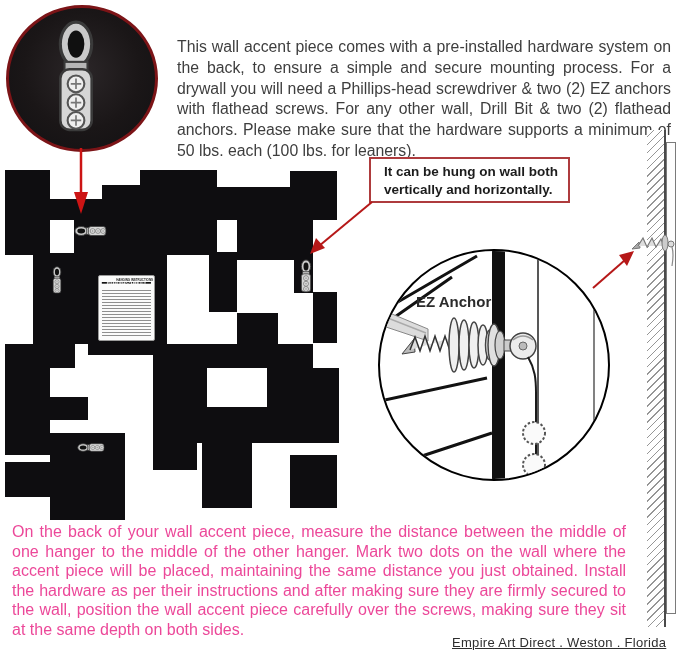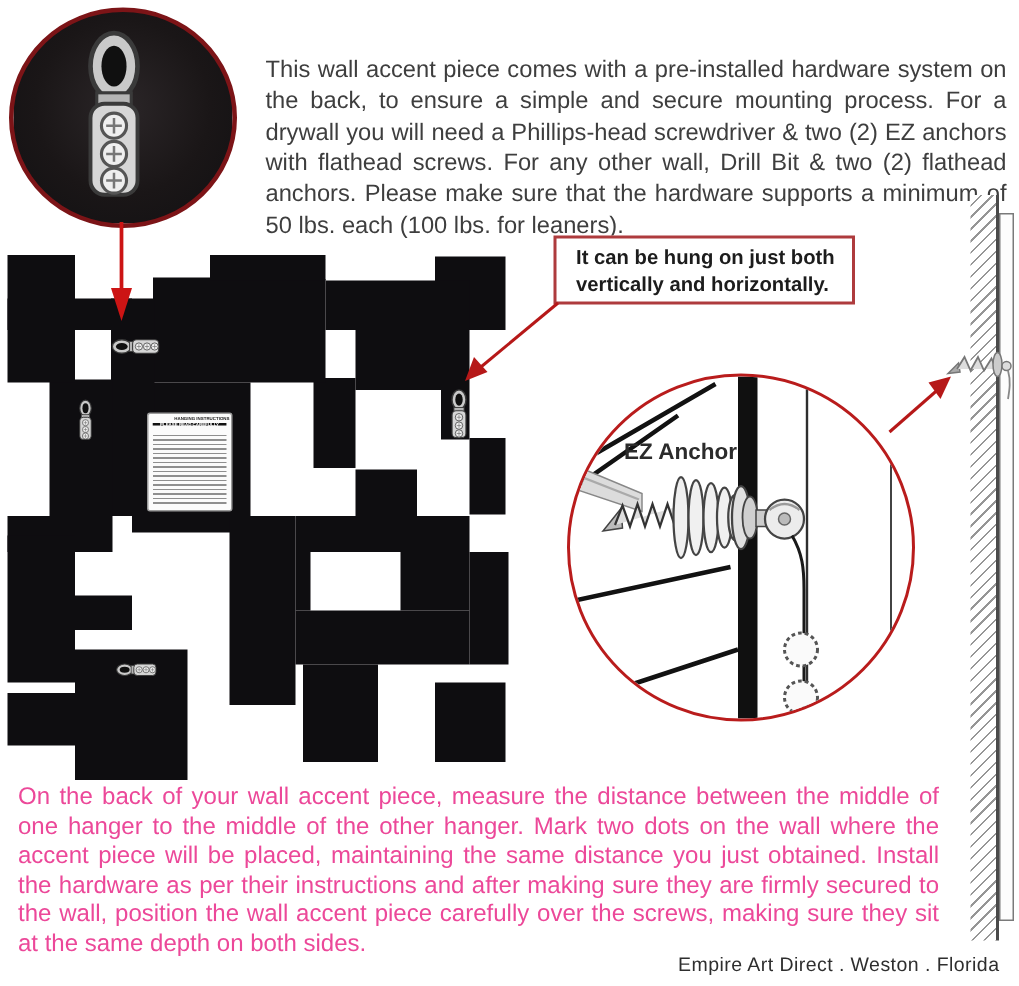--- a/index.html
+++ b/index.html
@@ -10,21 +10,21 @@
   
   #photo-circle{left:6px;top:5px;width:146px;height:141px;border-radius:50%;
     border:3px solid #7c1417;background:radial-gradient(circle at 50% 45%,#2b2628 0%,#1a1617 55%,#111012 100%);
     overflow:hidden;z-index:4;}
 
   
   #top-text{left:177px;top:9px;width:494px;font-size:15.8px;line-height:20.8px;
     color:#3e3e3e;text-align:justify;margin-top:28px;}
   #bottom-text{left:12px;top:522px;width:614px;font-size:16px;line-height:19.6px;
     color:#ec4899;text-align:justify;}
-  #brand{left:452px;top:635px;font-size:13px;color:#2e2e2e;letter-spacing:.3px;}
+  #brand{left:452px;top:635px;font-size:13px;color:#2e2e2e;letter-spacing:.3px;text-decoration:underline;}
 
   
   #artwork{left:5px;top:163px;width:356px;height:357px;z-index:1;}
   .art-block{position:absolute;background:#0e0d10;}
   #hanging-label{left:93px;top:112px;width:57px;height:66px;background:#fbfbfb;
     border:1px solid #9b9b9b;border-radius:2px;overflow:hidden;z-index:2;box-sizing:border-box;padding:2px 3px;}
   .lbl-t1{font-size:7px;font-weight:bold;color:#222;white-space:nowrap;text-align:center;
     transform:scale(.42);transform-origin:top center;height:4px;}
   .lbl-t2{font-size:7px;font-weight:bold;color:#fff;background:#111;white-space:nowrap;text-align:center;
     transform:scale(.42);transform-origin:top center;height:4px;line-height:7px;width:238%;margin-left:-69%;}
@@ -32,21 +32,21 @@
     background:repeating-linear-gradient(#fbfbfb 0 2px,#8f8f8f 2px 3px);}
   .hanger{position:absolute;z-index:3;}
 
   
   #callout{left:369px;top:157px;width:201px;height:46px;box-sizing:border-box;
     border:2px solid #ae3b3d;background:#fff;font-size:13.5px;font-weight:bold;
     color:#1c1c1c;line-height:18px;padding:4px 0 0 13px;z-index:4;}
 
   
   #ez-circle{left:378px;top:249px;width:228px;height:228px;border-radius:50%;
-    border:2px solid #b91c1c;background:#fff;overflow:hidden;z-index:4;}
+    border:2px solid #000000;background:#fff;overflow:hidden;z-index:4;}
 
   
   #wall-hatch{left:647px;top:130px;width:17px;height:497px;
     background:repeating-linear-gradient(135deg,#ffffff 0 4.5px,#969696 4.5px 5.6px);
     border-right:2px solid #4a4a4a;z-index:2;}
   #wall-board{left:666px;top:142px;width:10px;height:472px;background:#fdfdfd;
     border:1.5px solid #7a7a7a;box-sizing:border-box;z-index:2;}
   #wall-anchor{left:630px;top:230px;z-index:3;}
 
   #arrows{left:0;top:0;width:679px;height:657px;z-index:6;pointer-events:none;}
@@ -134,21 +134,21 @@
       </svg>
   </div>
   <div class="abs" id="hanging-label">
     <div class="lbl-t1">HANGING INSTRUCTIONS</div>
     <div class="lbl-t2">PLEASE READ CAREFULLY</div>
     <div class="lbl-body"></div>
   </div>
 </div>
 
 <div class="abs" id="callout">
-  <span>It can be hung on just both vertically and horizontally.</span>
+  <span>It can be hung on wall both vertically and horizontally.</span>
 </div>
 
 <div class="abs" id="ez-circle">
   <svg width="228" height="228" viewBox="0 0 228 228">
 
     <path d="M97,5 L4,59 M72,26 L2,75 M0,150 L107,127 M42,205 L112,182" stroke="#121212" stroke-width="3" fill="none"></path>
 
     <rect x="112" y="-5" width="13" height="240" fill="#101010"></rect>
     <line x1="158" y1="-5" x2="158" y2="235" stroke="#2e2e2e" stroke-width="1.6"></line>
     <line x1="214" y1="-5" x2="214" y2="235" stroke="#2e2e2e" stroke-width="1.2"></line>

